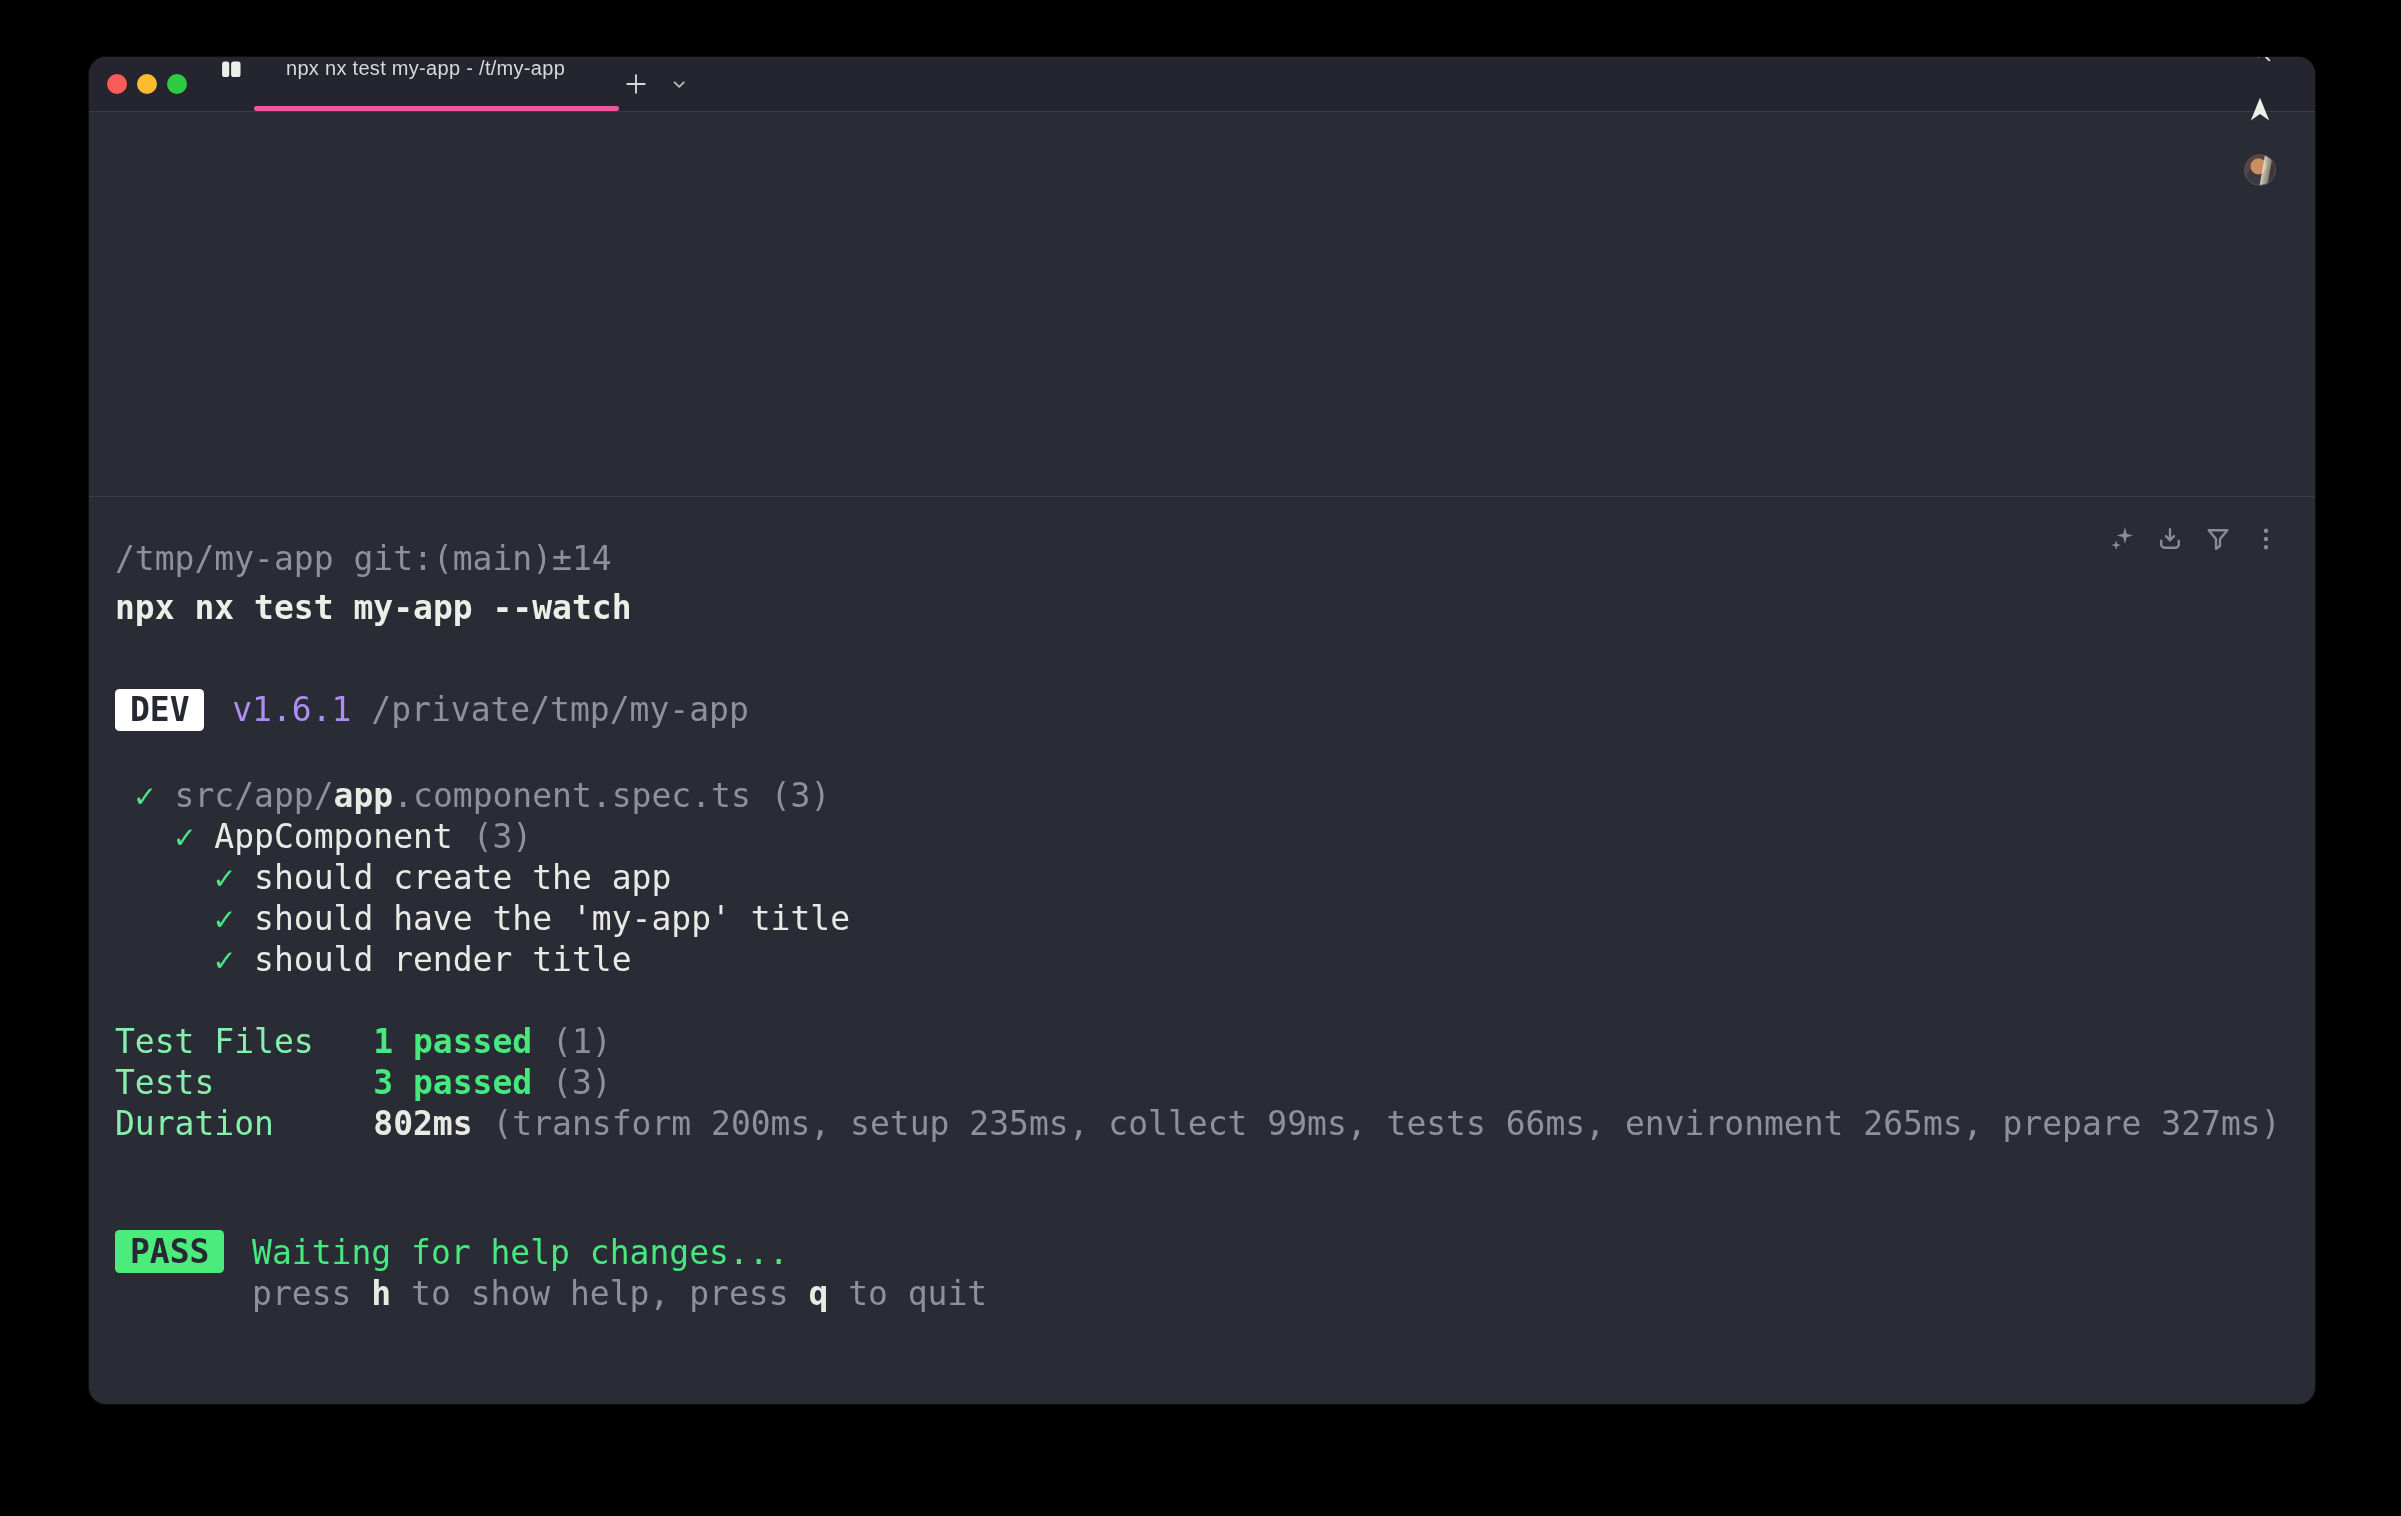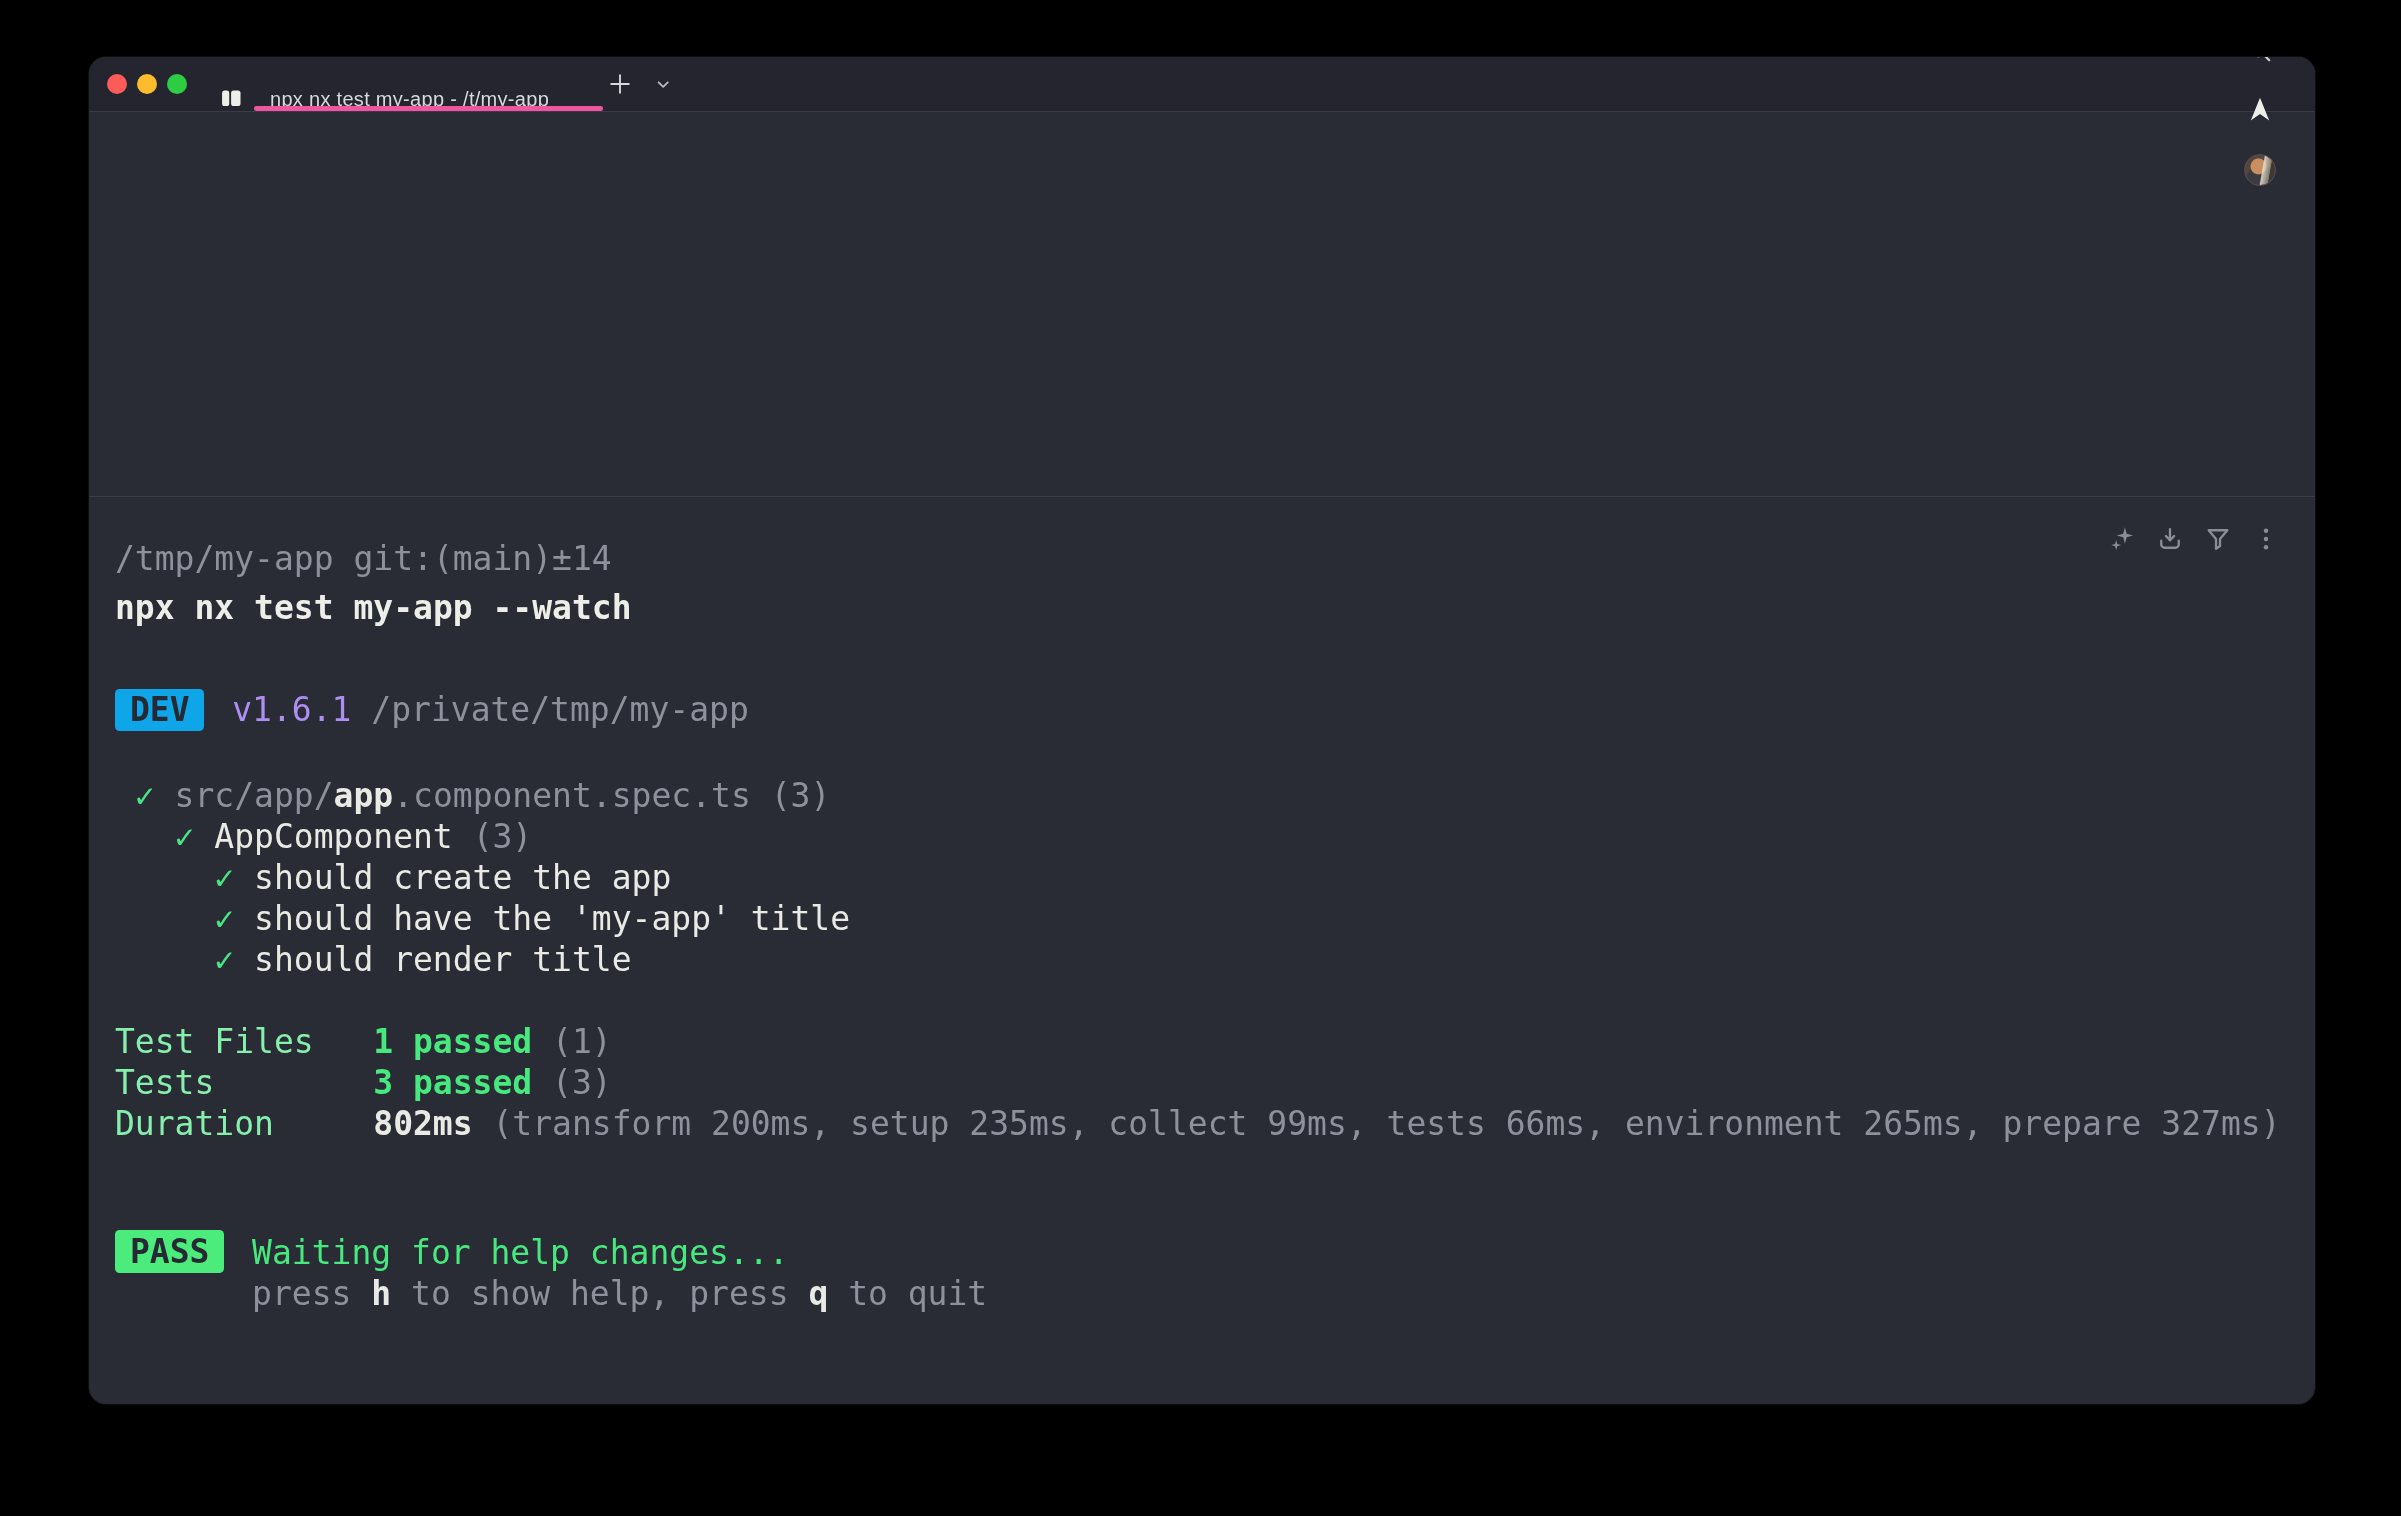--- a/index.html
+++ b/index.html
@@ -18,21 +18,21 @@
     height:55px; flex:0 0 55px; background:#24252e; border-bottom:1.5px solid #393b45;
     display:flex; align-items:center; padding:0 28px 0 18.4px;
   }
   .traffic { display:flex; gap:10px; align-items:center; }
   .traffic .dot { width:20px; height:20px; border-radius:50%; }
   .dot.red { background:#fc5b57; }
   .dot.yellow { background:#fdbc2e; }
   .dot.green { background:#2ecc43; }
 
   .tab {
-    position:relative; display:flex; align-items:flex-end; gap:26px;
+    position:relative; display:flex; align-items:flex-start; gap:42px;
     margin-left:32px; height:100%; padding:0 7.7px 0 0;
   }
   .tab::after {
     content:""; position:absolute; left:35px; right:-46px; bottom:0;
     height:4.6px; border-radius:2.3px; background:#f0559f;
   }
   .tab-title { font-size:20px; color:#d8d9dd; letter-spacing:0.3px; white-space:nowrap; }
   .tab-icon svg { display:block; }
 
   .newtab { display:flex; align-items:center; gap:20px; margin-left:49px; color:#d8d9dd; }
@@ -66,21 +66,21 @@
   .grn { color:#47e87d; }
   .check { color:#4ae583; margin-right:1ch; }
   .purple { color:#ad8ef1; }
 
   .line-command { margin-top:7.7px; font-weight:700; color:#edeee8; }
   .dev-line { margin:61px 0 44px 0; display:flex; align-items:center; }
   .badge {
     display:inline-block; font-weight:700; border-radius:4.6px;
     padding:0.8px 0.75ch; margin-right:1.4ch; color:#262833;
   }
-  .badge.dev { background:#0ea5e9; }
+  .badge.dev { background:#ffffff; }
   .badge.pass { background:#4bec7c; }
 
   .lvl1 { padding-left:1ch; }
   .lvl2 { padding-left:3ch; }
   .lvl3 { padding-left:5ch; }
 
   .summary { margin-top:41px; }
   .sum-label { display:inline-block; width:11ch; text-align:left; color:#86efac; }
   .sum-value { margin-left:2ch; font-weight:700; }
   .sum-extra { margin-left:1ch; color:#8e919b; font-weight:400; }

